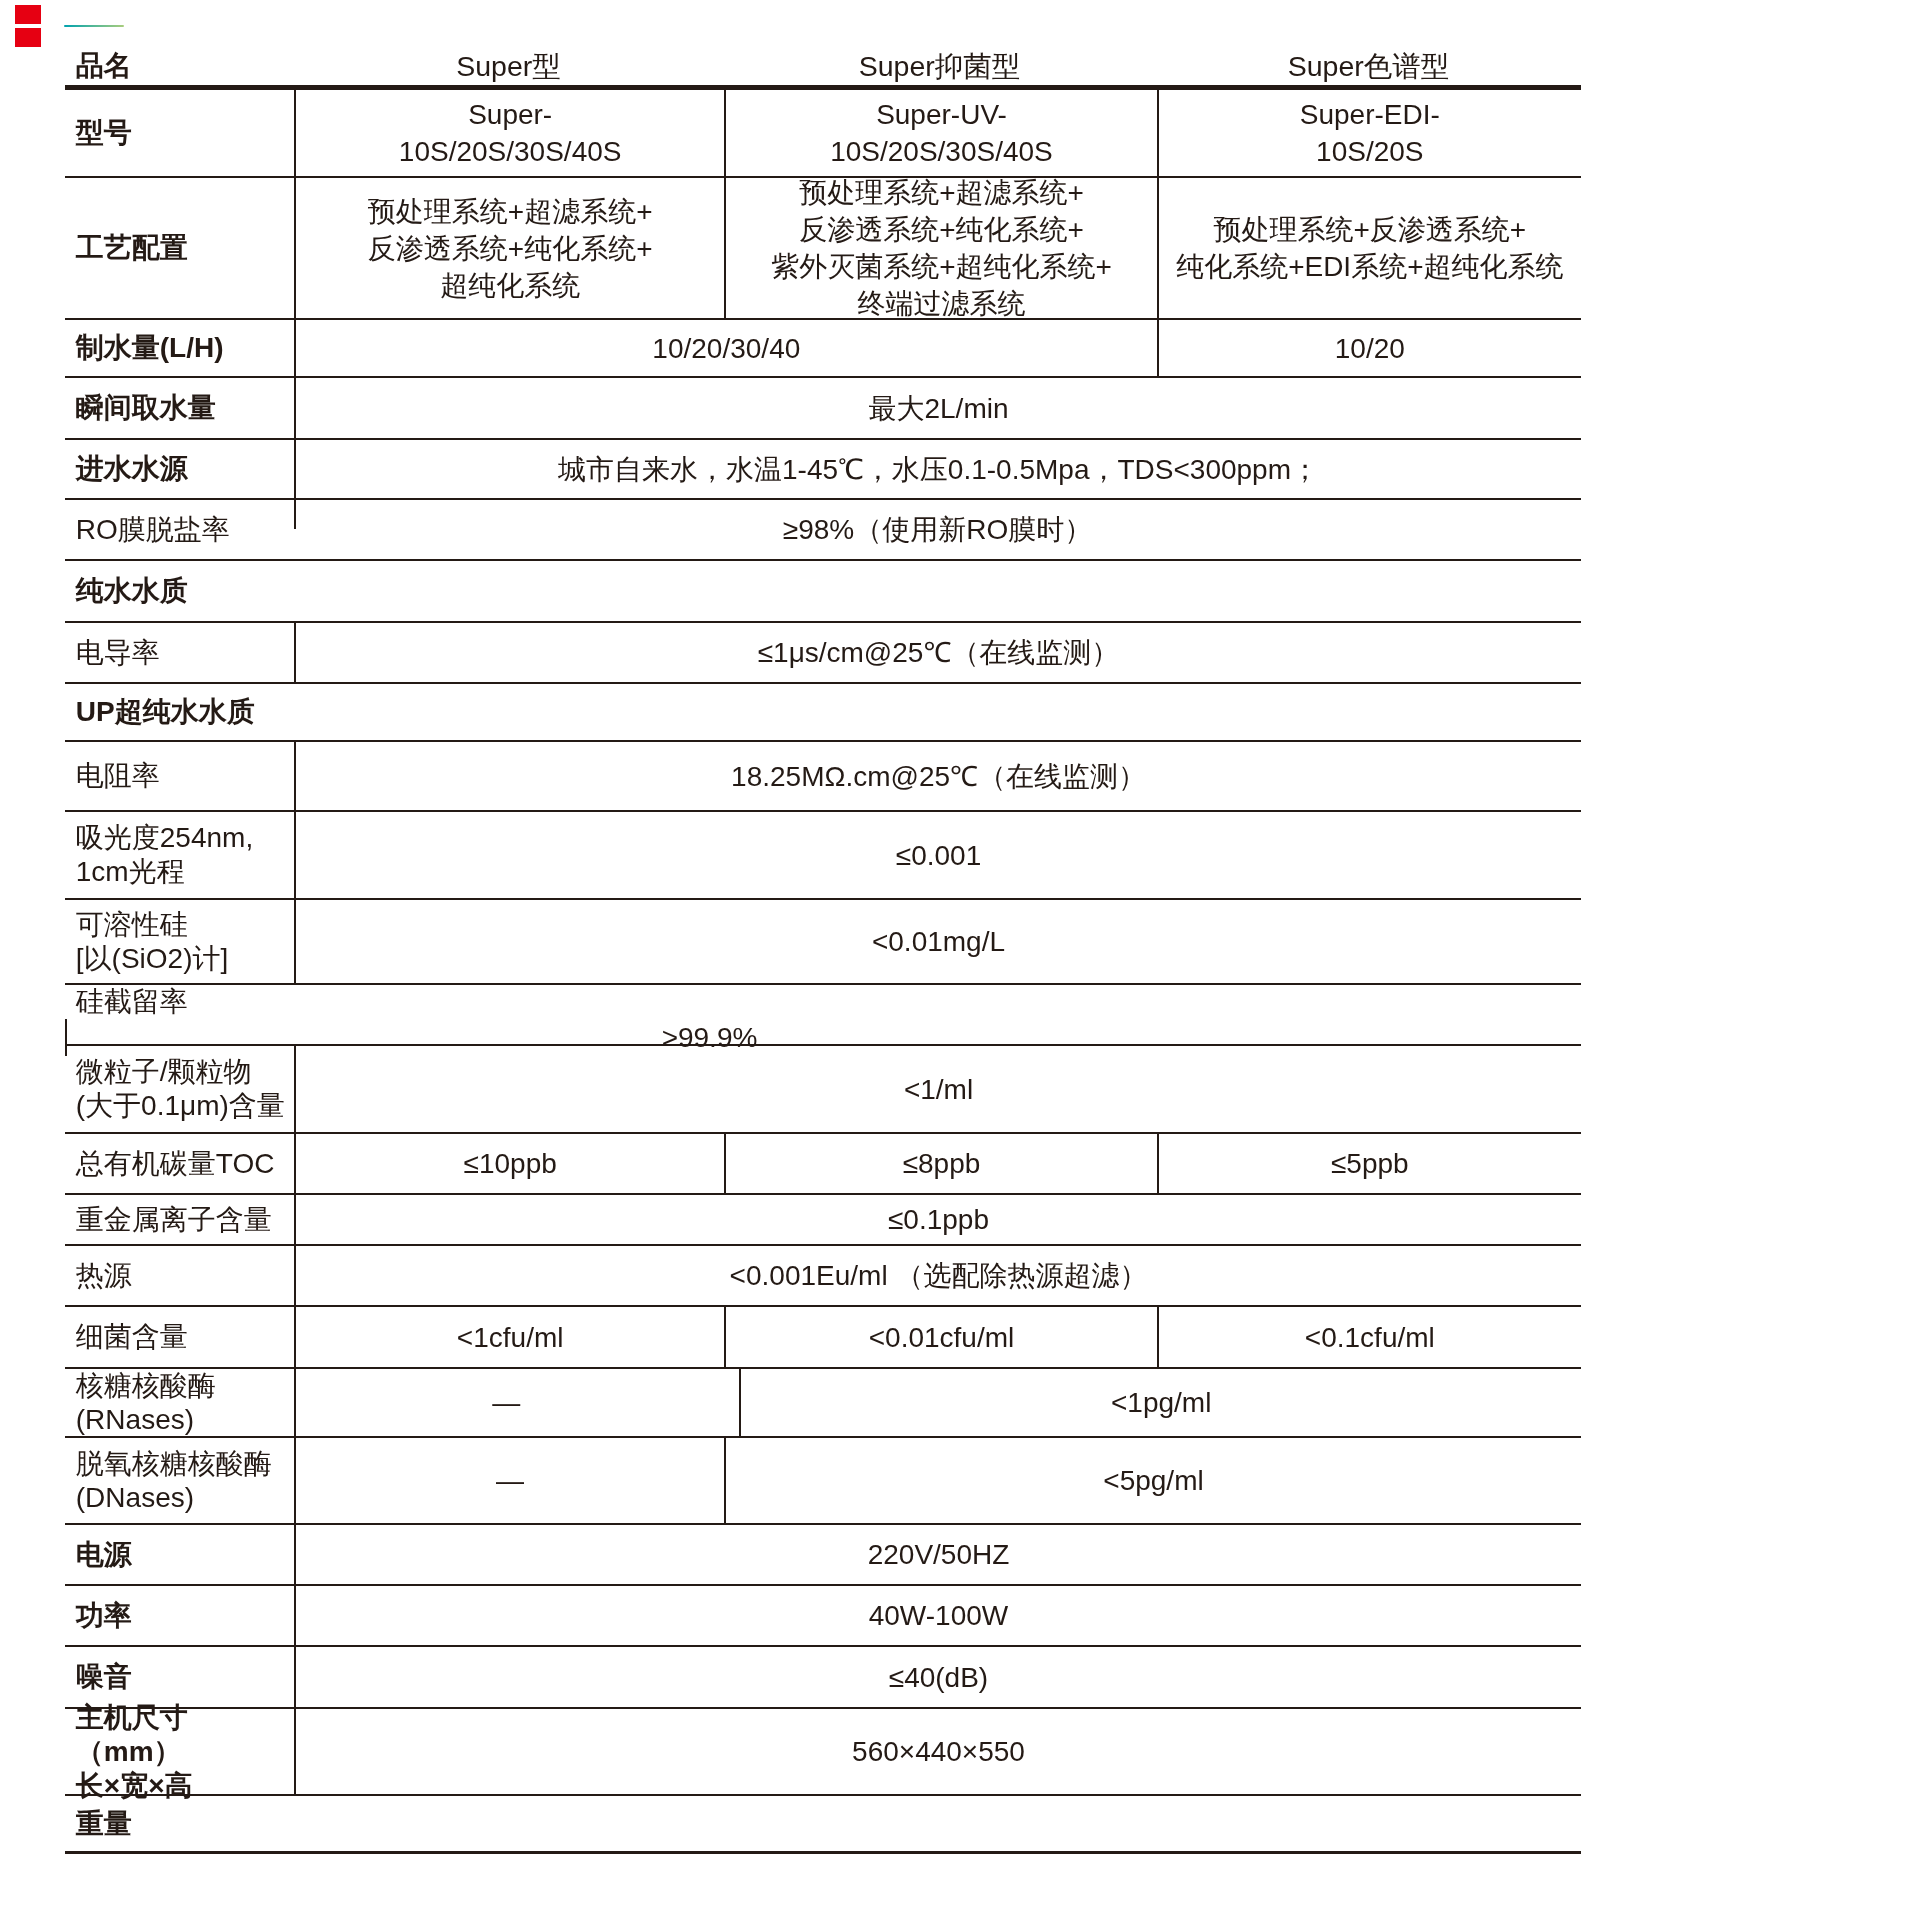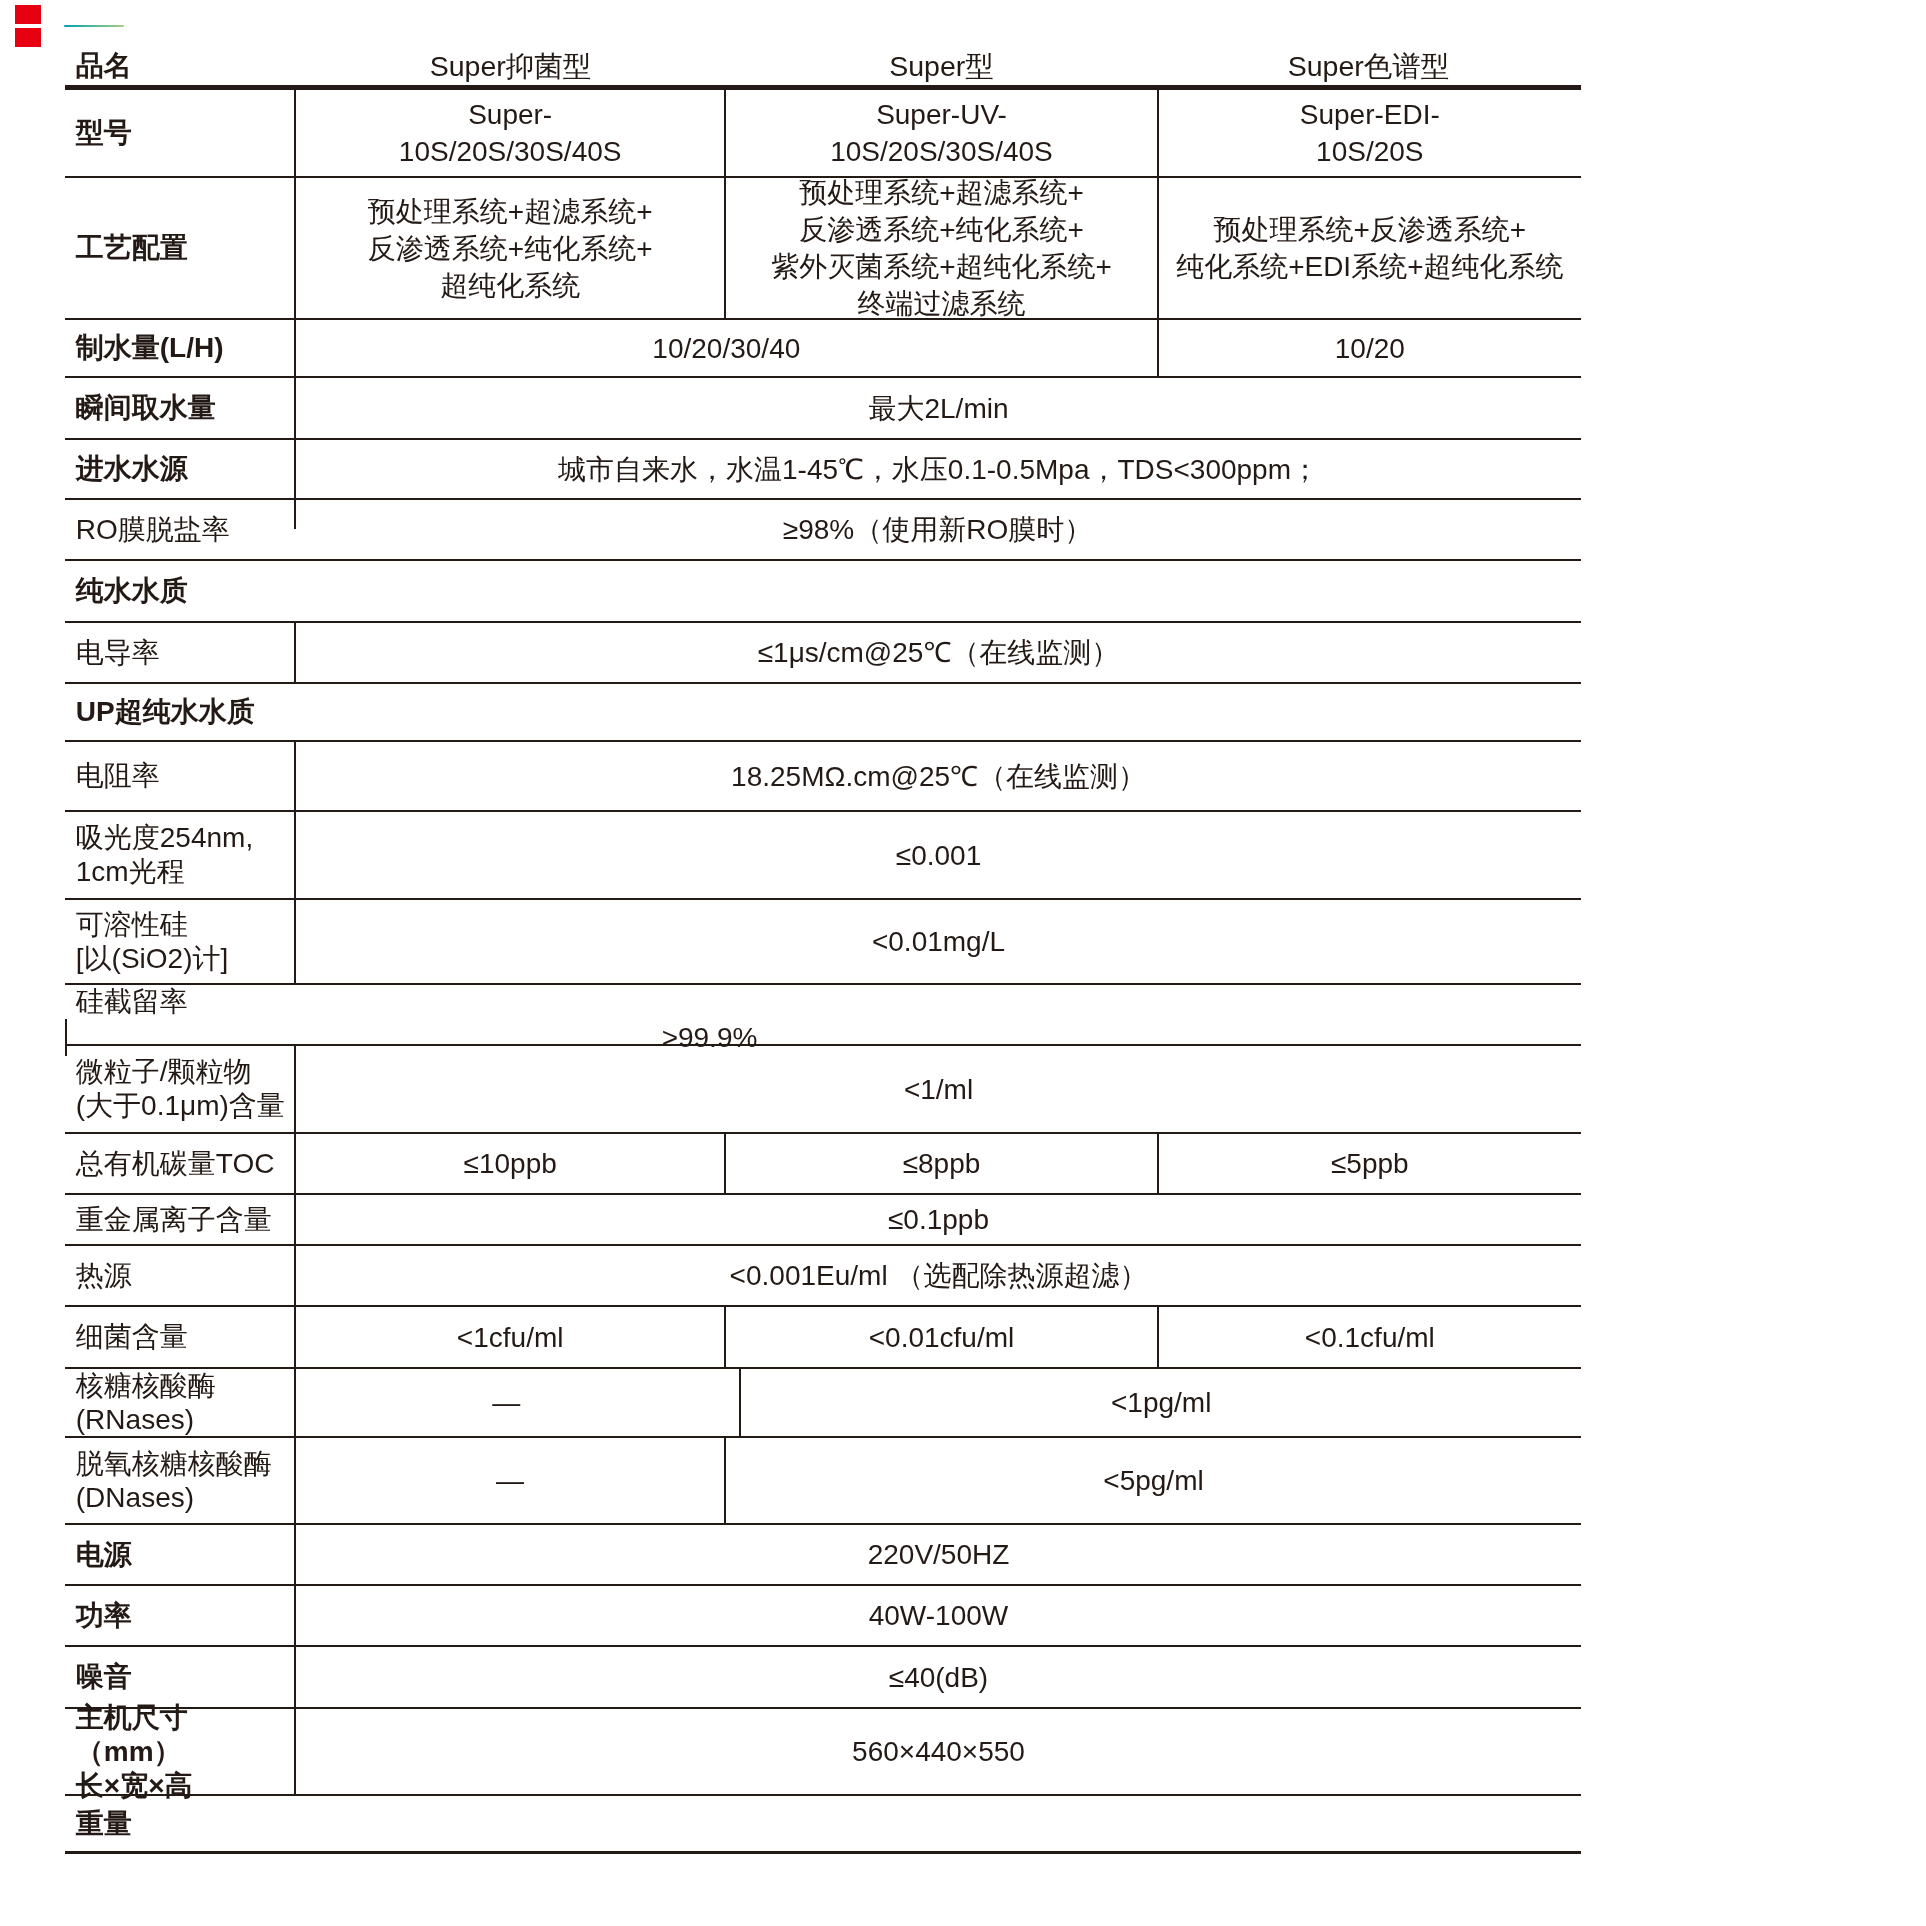--- a/index.html
+++ b/index.html
@@ -45,25 +45,25 @@
     <div class="blk"></div>
   </div>
   <div class="dash"></div>
 
   <div class="table">
       <div class="row first" style="height: 38px;">
         <div class="cell-label bold">
           <div>品名</div>
         </div>
         <div class="values headerrow">
+          <div class="vcell" style="width: 429px;">
+            <div>Super型</div>
+          </div>
           <div class="vcell" style="width: 433px;">
             <div>Super抑菌型</div>
-          </div>
-          <div class="vcell" style="width: 429px;">
-            <div>Super型</div>
           </div>
           <div class="vcell" style="width: 425px;">
             <div>Super色谱型</div>
           </div>
         </div>
       </div>
       <div class="row after-header" style="height: 91px;">
         <div class="cell-label bold">
           <div>型号</div>
         </div>

